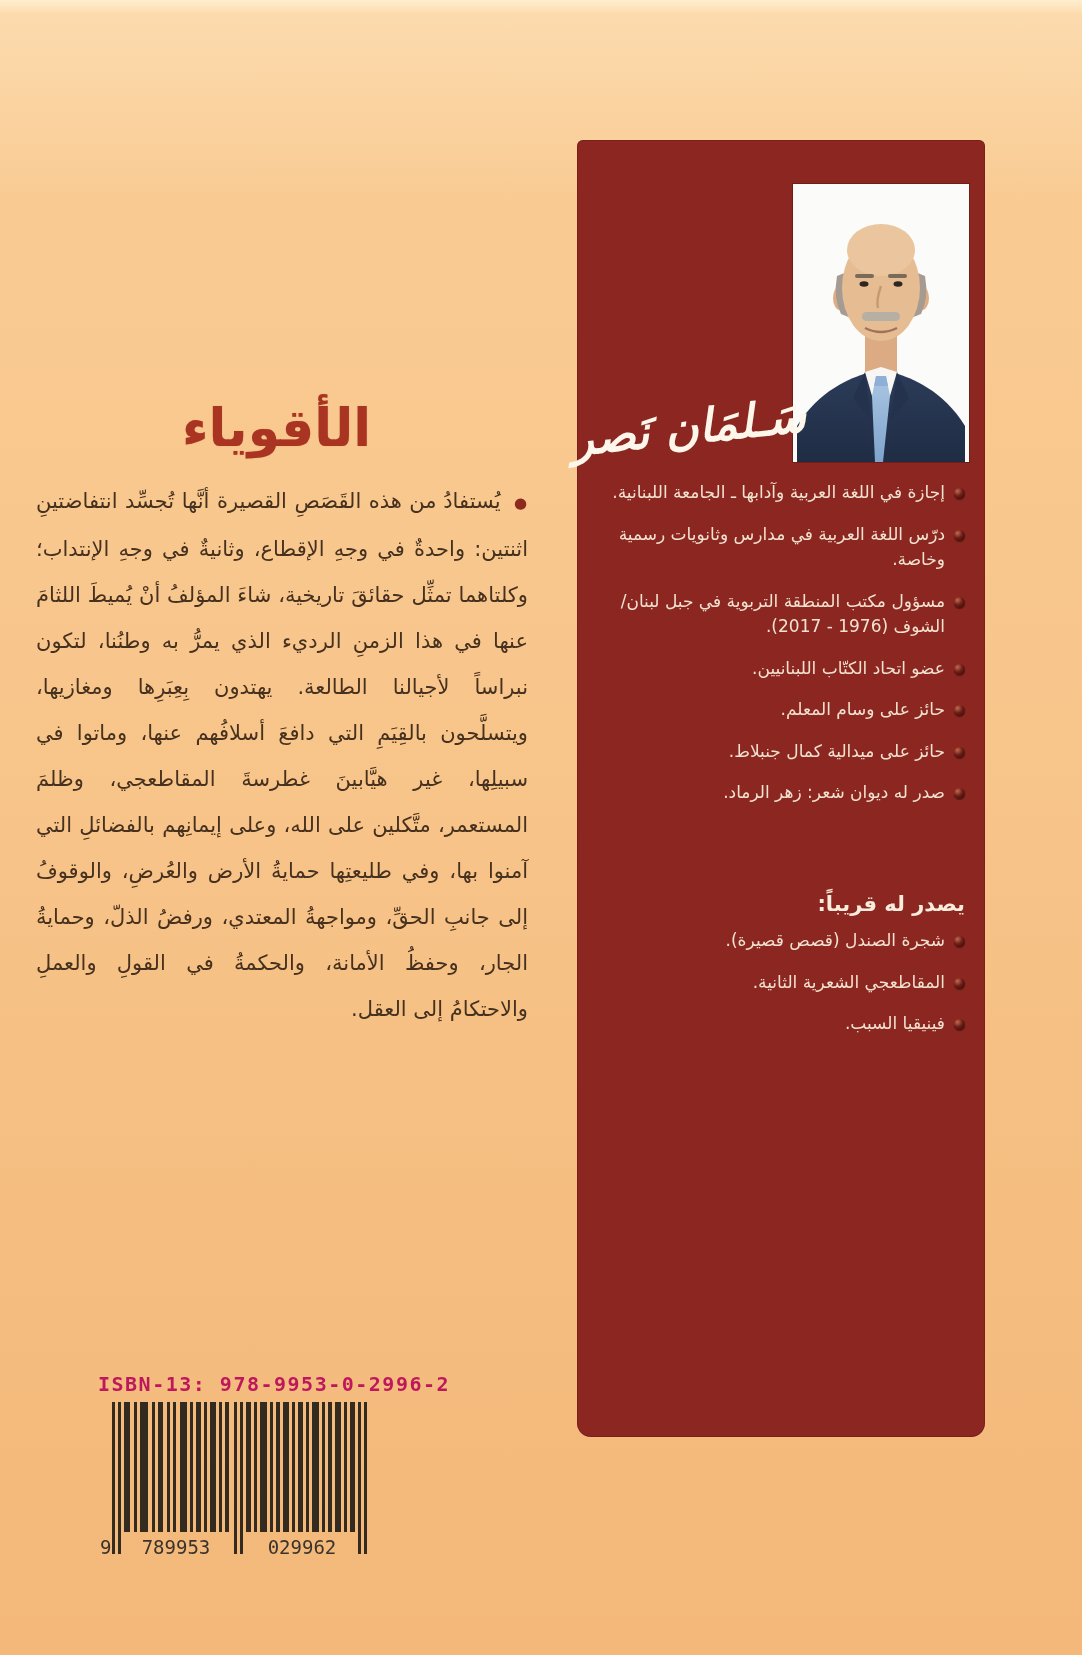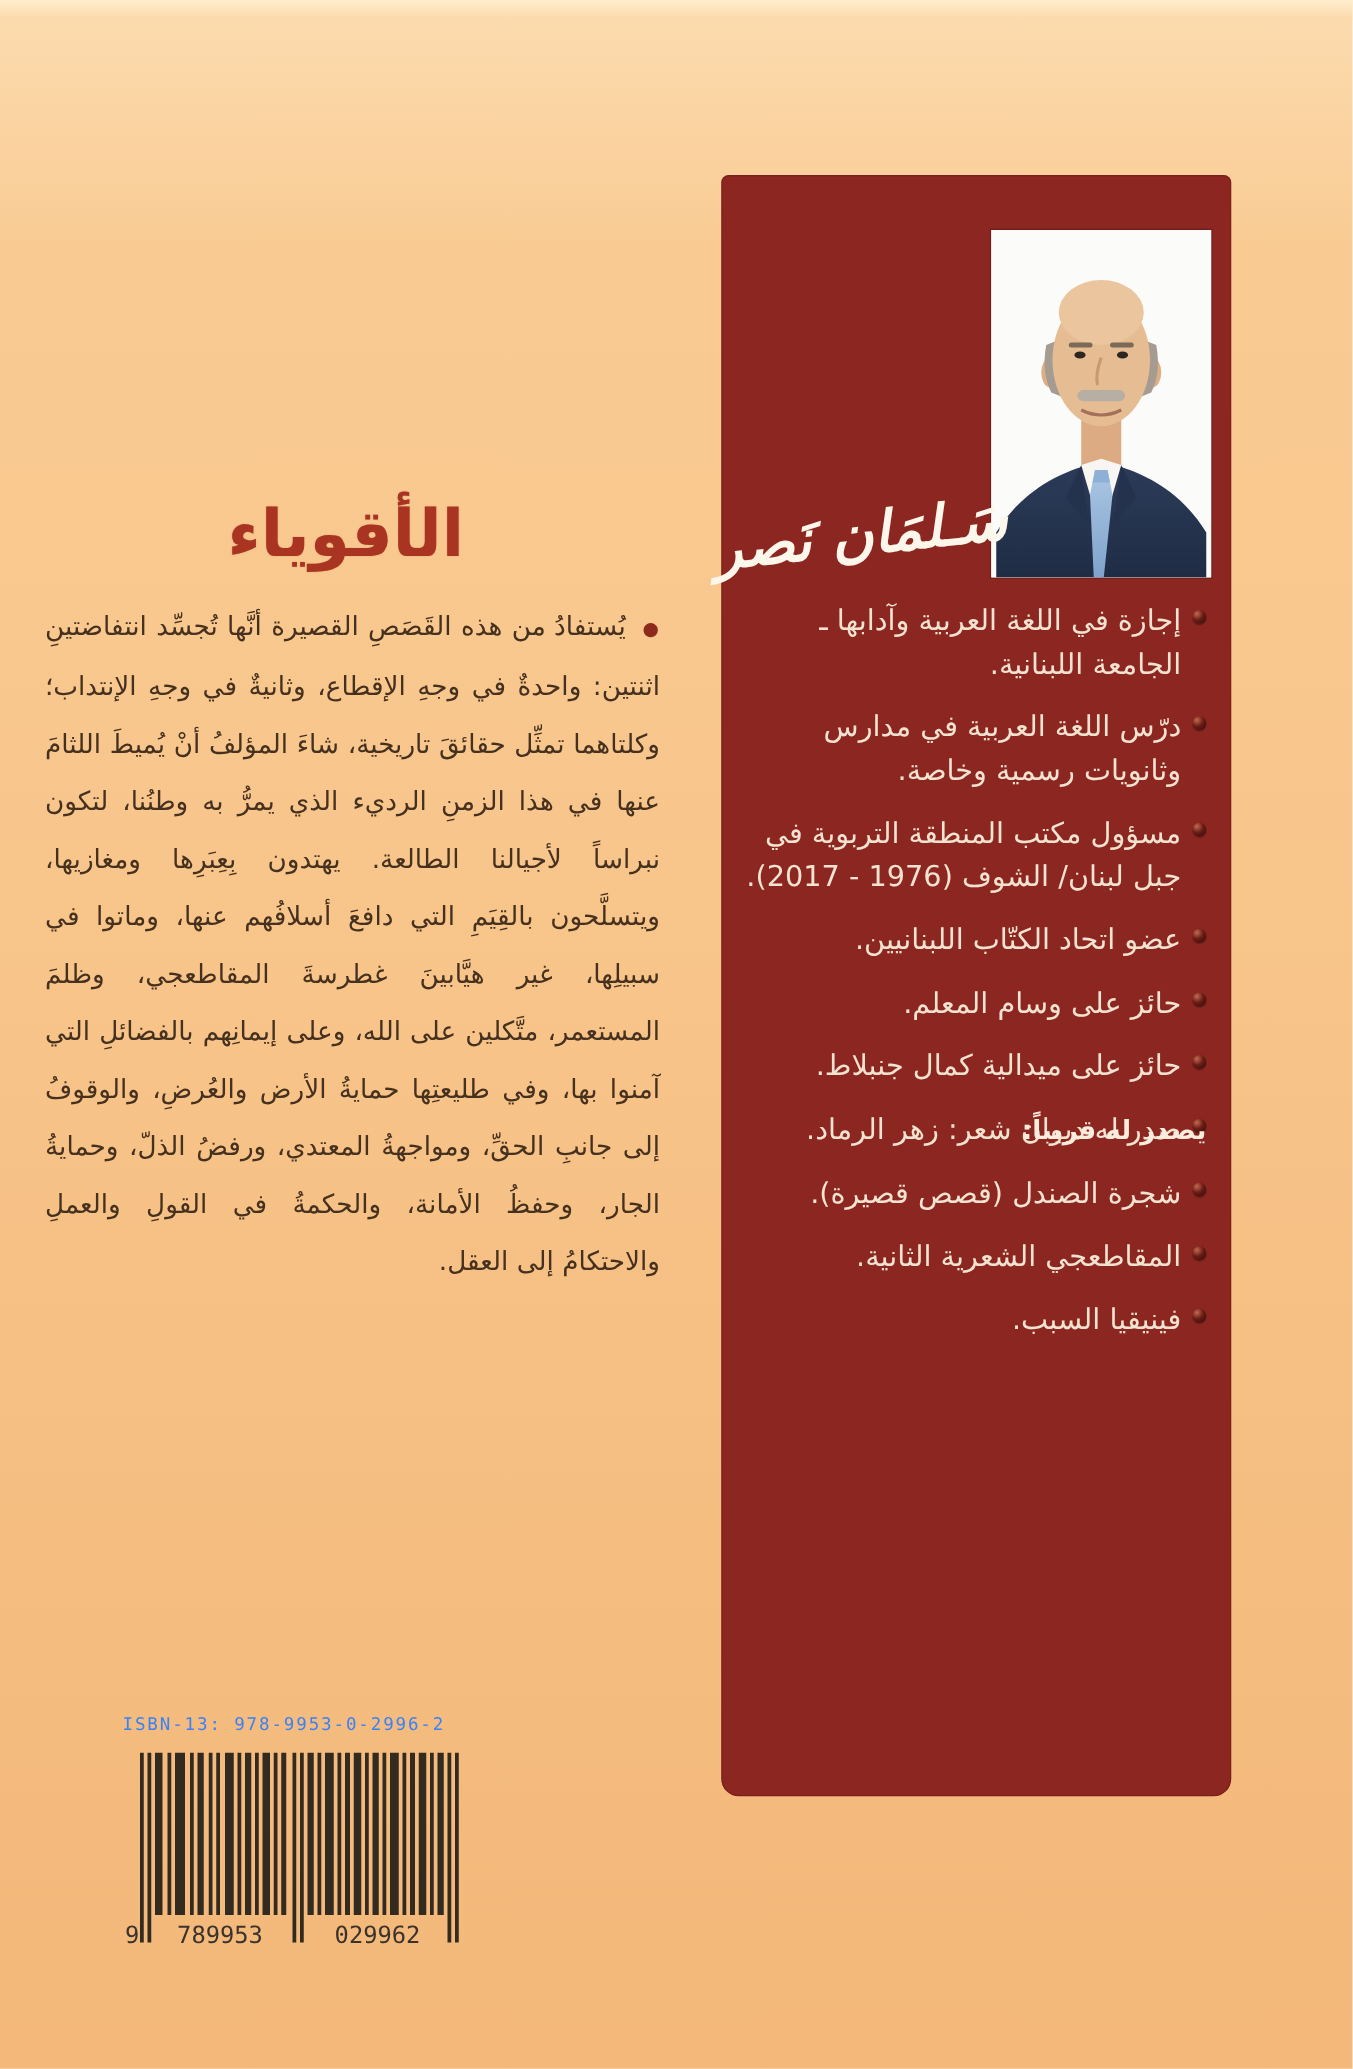--- a/index.html
+++ b/index.html
@@ -18,43 +18,43 @@
   }
   .photo{position:absolute;left:216px;top:44px;width:176px;height:278px;
     background:#fbfbf9;box-shadow:0 0 0 1px rgba(70,15,12,.4);}
   .signature{
     position:absolute;left:-6px;top:238px;width:225px;height:110px;
     color:#fdf6ea;font-size:46px;font-style:italic;font-weight:bold;
     transform:rotate(-6deg);text-align:center;line-height:100px;white-space:nowrap;
   }
   .bio-list{position:absolute;top:340px;right:20px;left:18px;direction:rtl;}
   .p-item{display:flex;align-items:flex-start;gap:9px;direction:rtl;
-    color:#f2e2d0;font-size:23px;line-height:1.5;margin-bottom:16px;text-align:right;}
+    color:#f2e2d0;font-size:17px;line-height:1.5;margin-bottom:16px;text-align:right;}
   .sphere{flex:0 0 auto;width:11px;height:11px;border-radius:50%;margin-top:8px;
     background:radial-gradient(circle at 32% 28%,#c06a50 0%,#6d1d15 45%,#2a0a07 100%);
     box-shadow:0 1px 1px rgba(0,0,0,.4);}
   .forthcoming{position:absolute;top:752px;right:20px;left:18px;direction:rtl;}
   .forthcoming-heading{color:#f8ecdc;font-weight:bold;font-size:21px;text-align:right;
-    margin-bottom:22px;}
+    margin-bottom:12px;}
   
   .book-title{
     position:absolute;right:600px;top:398px;width:300px;direction:rtl;text-align:left;
     color:#a83421;font-size:52px;font-weight:bold;letter-spacing:1px;
     text-shadow:0 0 1px rgba(150,40,20,.4);
   }
   .blurb{
     position:absolute;left:36px;top:478px;width:492px;direction:rtl;
     color:#46311f;font-size:21px;line-height:46px;text-align:justify;
   }
   .blurb .dot{color:#8e2a1d;font-size:15px;margin-left:6px;}
   
   .isbn-label{
     position:absolute;left:98px;top:1372px;
-    font-family:"DejaVu Sans Mono",monospace;font-size:14px;letter-spacing:1.5px;
-    color:#3b82f6;font-weight:normal;
+    font-family:"DejaVu Sans Mono",monospace;font-size:20px;letter-spacing:1.5px;
+    color:#be185d;font-weight:bold;
   }
   .barcode{position:absolute;left:98px;top:1402px;width:278px;height:160px;}
   .barcode text{font-family:"DejaVu Sans Mono",monospace;font-size:19px;fill:#3b332b;}
 </style>
 </head>
 <body>
 
 <div class="top-strip"></div>
 
 <div class="panel">

